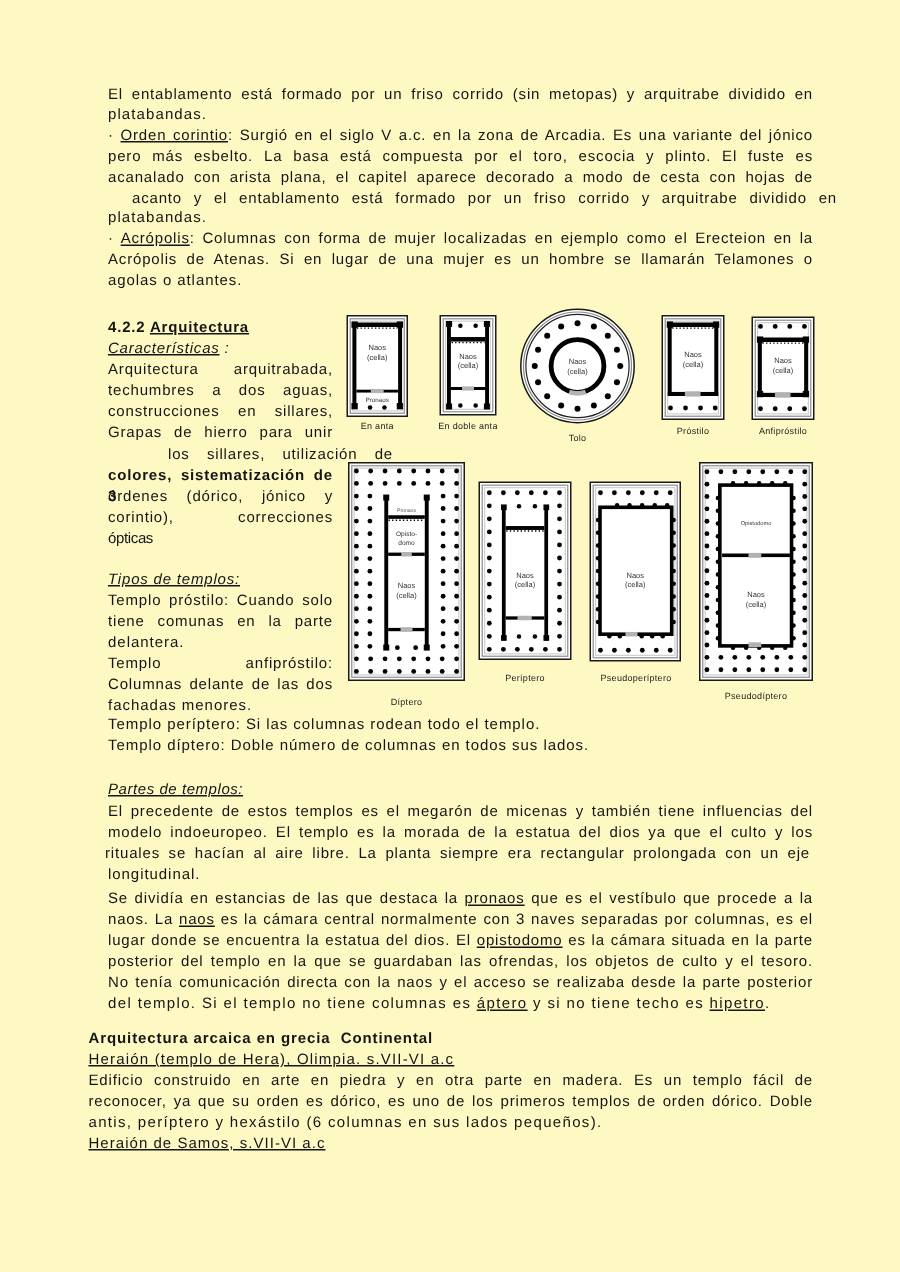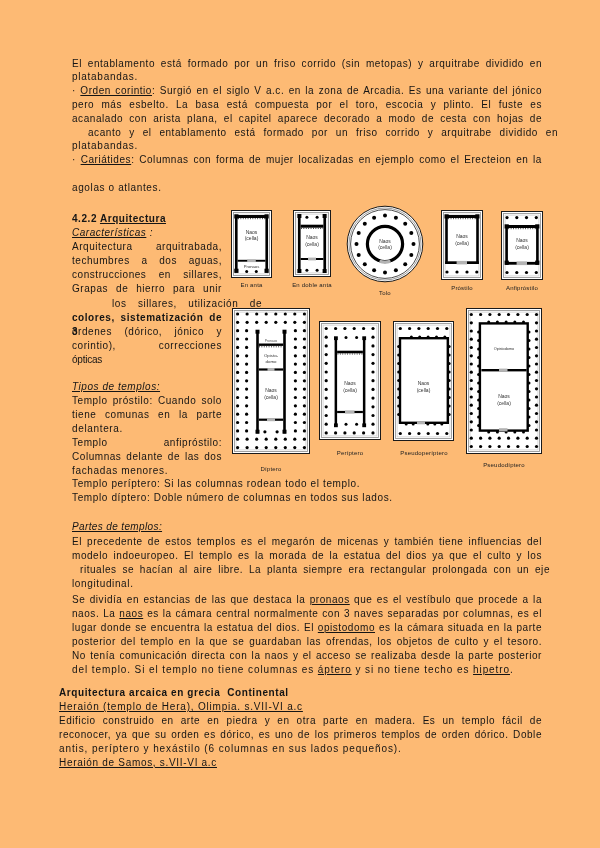--- a/index.html
+++ b/index.html
@@ -1,34 +1,35 @@
 <!DOCTYPE html>
 <html><head><meta charset="utf-8">
 <style>
 html,body{margin:0;padding:0;background:#fff;}
-#page{position:relative;width:600px;height:848px;background:#fdba74;overflow:hidden;
+#page{position:relative;width:600px;height:848px;background:#fef9c3;overflow:hidden;
  font-family:"Liberation Sans",sans-serif;font-size:10px;color:#151515;}
 .ln{position:absolute;height:14px;line-height:14px;white-space:normal;}
 .b{font-weight:bold;}
 .iu{font-style:italic;}
 u{text-decoration:underline;text-underline-offset:1px;}
 .cap{position:absolute;font-size:6px;letter-spacing:0.2px;color:#222;text-align:center;line-height:7px;font-family:"Liberation Sans",sans-serif;}
 svg{position:absolute;overflow:visible;}
 svg text{font-family:"Liberation Sans",sans-serif;letter-spacing:0px;}
 </style></head><body>
 <div id="page">
 
 <div class="ln" style="top:56.5px;left:72px;width:470px;letter-spacing:0.55px;text-align:justify;text-align-last:justify;">El entablamento está formado por un friso corrido (sin metopas) y arquitrabe dividido en</div>
 <div class="ln" style="top:70.3px;left:72px;width:470px;letter-spacing:0.73px;">platabandas.</div>
 <div class="ln" style="top:84.1px;left:72px;width:470px;letter-spacing:0.55px;text-align:justify;text-align-last:justify;">· <u>Orden corintio</u>: Surgió en el siglo V a.c. en la zona de Arcadia. Es una variante del jónico</div>
 <div class="ln" style="top:97.9px;left:72px;width:470px;letter-spacing:0.55px;text-align:justify;text-align-last:justify;">pero más esbelto. La basa está compuesta por el toro, escocia y plinto. El fuste es</div>
 <div class="ln" style="top:111.7px;left:72px;width:470px;letter-spacing:0.55px;text-align:justify;text-align-last:justify;">acanalado con arista plana, el capitel aparece decorado a modo de cesta con hojas de</div>
 <div class="ln" style="top:125.5px;left:88px;width:470px;letter-spacing:0.55px;text-align:justify;text-align-last:justify;">acanto y el entablamento está formado por un friso corrido y arquitrabe dividido en</div>
 <div class="ln" style="top:139.3px;left:72px;width:470px;letter-spacing:0.73px;">platabandas.</div>
-<div class="ln" style="top:153.1px;left:72px;width:470px;letter-spacing:0.55px;text-align:justify;text-align-last:justify;">· <u>Cariátides</u>: Columnas con forma de mujer localizadas en ejemplo como el Erecteion en la</div>
+<div class="ln" style="top:153.1px;left:72px;width:470px;letter-spacing:0.55px;text-align:justify;text-align-last:justify;">· <u>Acrópolis</u>: Columnas con forma de mujer localizadas en ejemplo como el Erecteion en la</div>
+<div class="ln" style="top:166.9px;left:72px;width:470px;letter-spacing:0.55px;text-align:justify;text-align-last:justify;">Acrópolis de Atenas. Si en lugar de una mujer es un hombre se llamarán Telamones o</div>
 <div class="ln" style="top:180.7px;left:72px;width:470px;letter-spacing:0.62px;">agolas o atlantes.</div>
 
 <div class="ln" style="top:211.5px;left:72px;width:160px;letter-spacing:0.55px;"><span class="b">4.2.2 <u>Arquitectura</u></span></div>
 
 <div class="ln" style="top:225.7px;left:72px;width:160px;letter-spacing:0.51px;"><span class="iu"><u>Características</u> :</span></div>
 
 <div class="ln" style="top:240.1px;left:72px;width:150px;letter-spacing:0.55px;text-align:justify;text-align-last:justify;">Arquitectura arquitrabada,</div>
 <div class="ln" style="top:254.2px;left:72px;width:150px;letter-spacing:0.55px;text-align:justify;text-align-last:justify;">techumbres a dos aguas,</div>
 <div class="ln" style="top:268.3px;left:72px;width:150px;letter-spacing:0.55px;text-align:justify;text-align-last:justify;">construcciones en sillares,</div>
 <div class="ln" style="top:282.4px;left:72px;width:150px;letter-spacing:0.55px;text-align:justify;text-align-last:justify;">Grapas de hierro para unir</div>
@@ -47,21 +48,21 @@
 <div class="ln" style="top:450.3px;left:72px;width:150px;letter-spacing:0.55px;text-align:justify;text-align-last:justify;">Columnas delante de las dos</div>
 <div class="ln" style="top:464.4px;left:72px;width:150px;letter-spacing:0.65px;">fachadas menores.</div>
 
 <div class="ln" style="top:477.0px;left:72px;width:470px;letter-spacing:0.63px;">Templo períptero: Si las columnas rodean todo el templo.</div>
 <div class="ln" style="top:490.8px;left:72px;width:470px;letter-spacing:0.63px;">Templo díptero: Doble número de columnas en todos sus lados.</div>
 
 <div class="ln" style="top:520.0px;left:72px;width:200px;letter-spacing:0.37px;"><span class="iu"><u>Partes de templos:</u></span></div>
 
 <div class="ln" style="top:534.5px;left:72px;width:470px;letter-spacing:0.55px;text-align:justify;text-align-last:justify;">El precedente de estos templos es el megarón de micenas y también tiene influencias del</div>
 <div class="ln" style="top:548.5px;left:72px;width:470px;letter-spacing:0.55px;text-align:justify;text-align-last:justify;">modelo indoeuropeo. El templo es la morada de la estatua del dios ya que el culto y los</div>
-<div class="ln" style="top:562.5px;left:80px;width:470px;letter-spacing:0.55px;text-align:justify;text-align-last:justify;">rituales se hacían al aire libre. La planta siempre era rectangular prolongada con un eje</div>
+<div class="ln" style="top:562.5px;left:70px;width:470px;letter-spacing:0.55px;text-align:justify;text-align-last:justify;">rituales se hacían al aire libre. La planta siempre era rectangular prolongada con un eje</div>
 <div class="ln" style="top:576.5px;left:72px;width:470px;letter-spacing:0.63px;">longitudinal.</div>
 
 <div class="ln" style="top:592.5px;left:72px;width:470px;letter-spacing:0.55px;text-align:justify;text-align-last:justify;">Se dividía en estancias de las que destaca la <u>pronaos</u> que es el vestíbulo que procede a la</div>
 <div class="ln" style="top:606.5px;left:72px;width:470px;letter-spacing:0.55px;text-align:justify;text-align-last:justify;">naos. La <u>naos</u> es la cámara central normalmente con 3 naves separadas por columnas, es el</div>
 <div class="ln" style="top:620.5px;left:72px;width:470px;letter-spacing:0.55px;text-align:justify;text-align-last:justify;">lugar donde se encuentra la estatua del dios. El <u>opistodomo</u> es la cámara situada en la parte</div>
 <div class="ln" style="top:634.5px;left:72px;width:470px;letter-spacing:0.55px;text-align:justify;text-align-last:justify;">posterior del templo en la que se guardaban las ofrendas, los objetos de culto y el tesoro.</div>
 <div class="ln" style="top:648.5px;left:72px;width:470px;letter-spacing:0.55px;text-align:justify;text-align-last:justify;">No tenía comunicación directa con la naos y el acceso se realizaba desde la parte posterior</div>
 <div class="ln" style="top:662.5px;left:72px;width:470px;letter-spacing:0.91px;">del templo. Si el templo no tiene columnas es <u>áptero</u> y si no tiene techo es <u>hipetro</u>.</div>
 
 <div class="ln" style="top:686.1px;left:59px;width:483px;letter-spacing:0.60px;"><span class="b">Arquitectura arcaica en grecia&nbsp; Continental</span></div>

